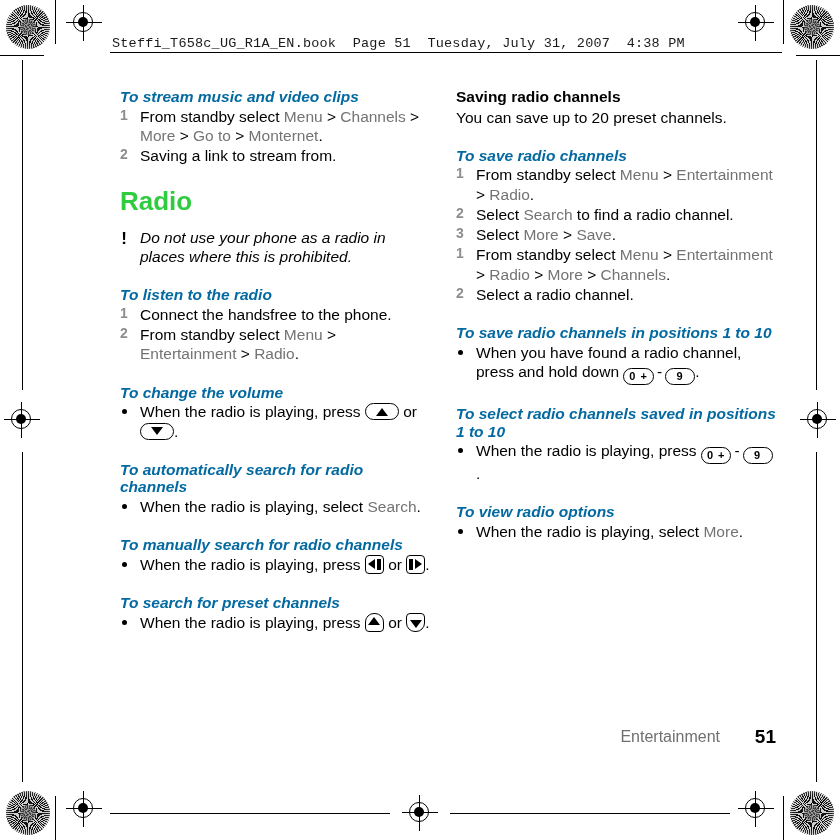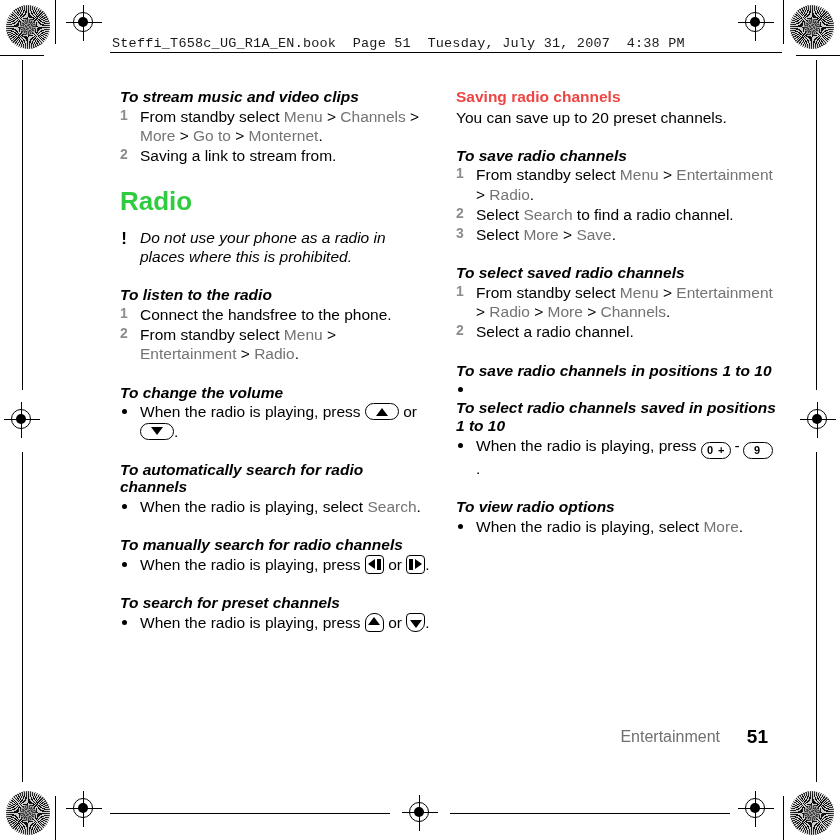--- a/index.html
+++ b/index.html
@@ -111,30 +111,30 @@
     font-weight: bold;
     color: #2fcc3f;
     margin: 22px 0 6px 0;
     line-height: 1.1;
     font-family: "Liberation Sans", sans-serif;
   }
   h3.task-title {
     font-size: 15.5px;
     font-weight: bold;
     font-style: italic;
-    color: #000000;
+    color: #0369a1;
     margin: 20px 0 1px 0;
     line-height: 1.14;
   }
   h3.task-title.first { margin-top: 0; }
   h3.sub-title {
     font-size: 15.5px;
     font-weight: bold;
     font-style: normal;
-    color: #ef4444;
+    color: #000000;
     margin: 0 0 1px 0;
     line-height: 1.2;
   }
 
   p.plain {
     font-size: 15.5px;
     line-height: 1.24;
     color: #000;
     margin: 0 0 2px 0;
   }
@@ -310,21 +310,21 @@
   }
   .footer-chapter {
     position: absolute;
     right: 56px;
     top: 0;
     font-size: 16px;
     color: #6f6f6f;
   }
   .footer-page {
     position: absolute;
-    right: 8px;
+    right: 0;
     top: -2px;
     font-size: 19px;
     font-weight: bold;
     color: #000;
   }
 </style>
 </head>
 <body>
 
 <div id="page">
@@ -467,35 +467,35 @@
     <div class="step">
       <span class="num">2</span>
       <span><span>Select </span><span class="ui">Search</span><span> to find a radio channel.</span></span>
     </div>
 
     <div class="step">
       <span class="num">3</span>
       <span><span>Select </span><span class="ui">More</span><span> &gt; </span><span class="ui">Save</span><span>.</span></span>
     </div>
 
-    <h3 class="task-title">To select saved radio channels</h3>
 
     <div class="step">
       <span class="num">1</span>
       <span><span>From standby select </span><span class="ui">Menu</span><span> &gt; </span><span class="ui">Entertainment</span><span> &gt; </span><span class="ui">Radio</span><span> &gt; </span><span class="ui">More</span><span> &gt; </span><span class="ui">Channels</span><span>.</span></span>
     </div>
 
     <div class="step">
       <span class="num">2</span>
       <span>Select a radio channel.</span>
     </div>
 
     <h3 class="task-title">To save radio channels in positions 1 to 10</h3>
     <div class="step">
       <span class="bullet"></span>
+      <span><span>When you have found a radio channel, press and hold down </span><span class="key key-num">0 +</span><span class="dash">-</span><span class="key key-num">9</span><span>.</span></span>
     </div>
 
     <h3 class="task-title">To select radio channels saved in positions 1 to 10</h3>
     <div class="step">
       <span class="bullet"></span>
       <span><span>When the radio is playing, press </span><span class="key key-num">0 +</span><span class="dash">-</span><span class="key key-num">9</span><span>.</span></span>
     </div>
 
     <h3 class="task-title">To view radio options</h3>
     <div class="step">

